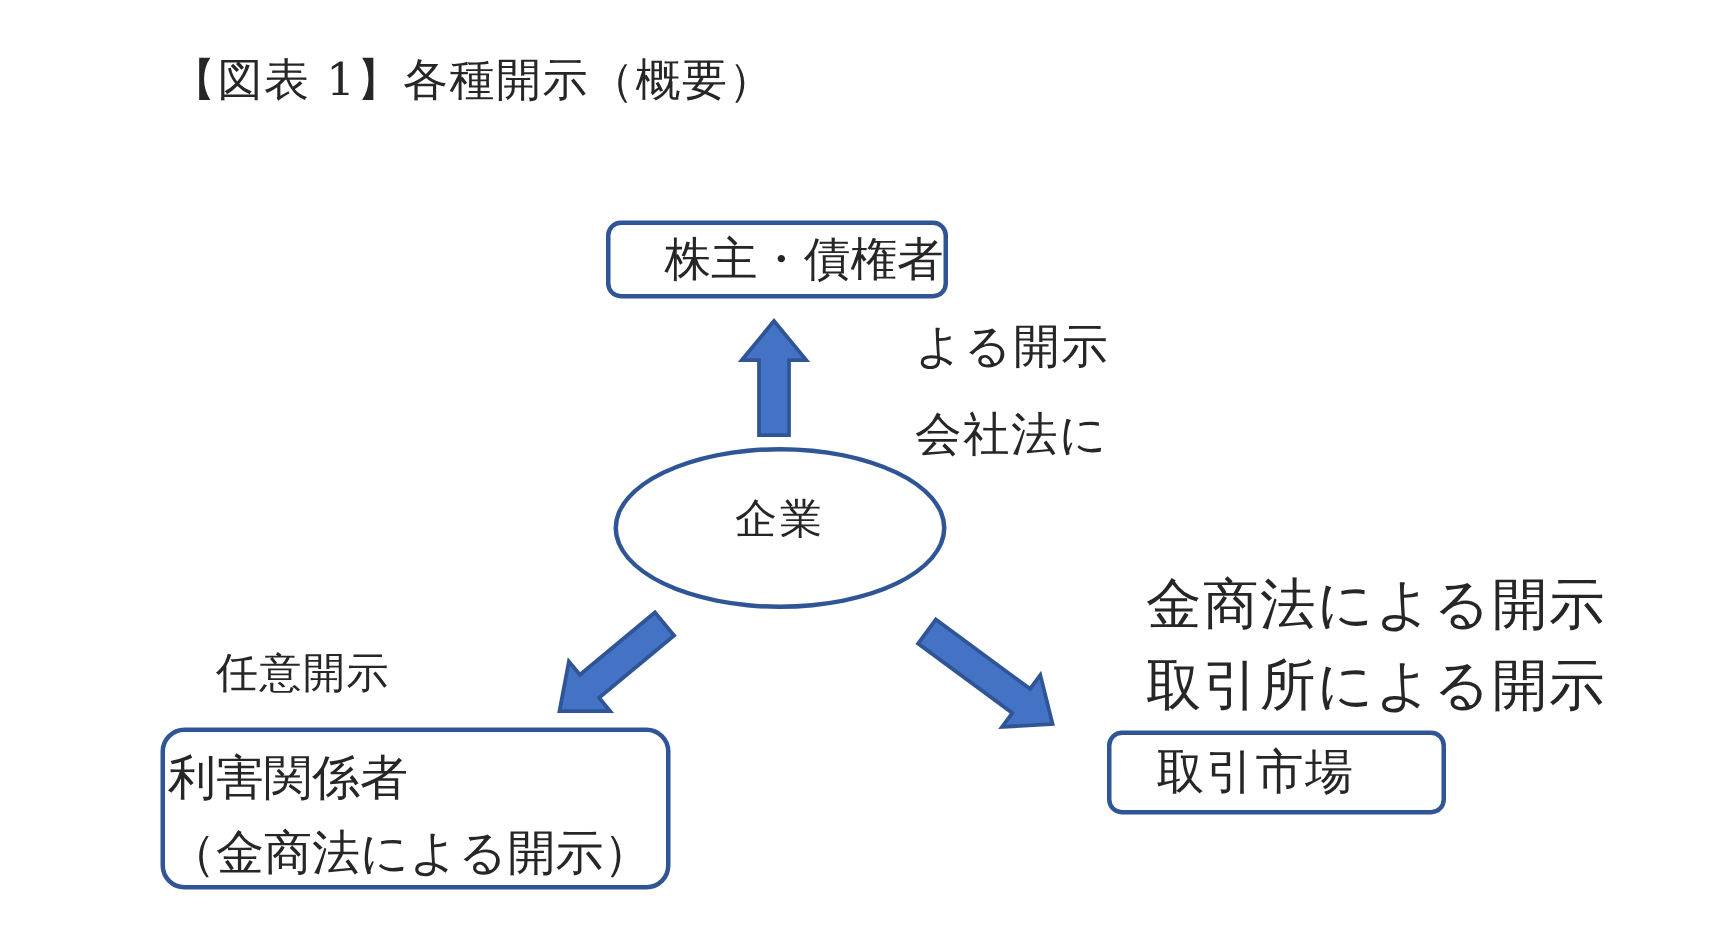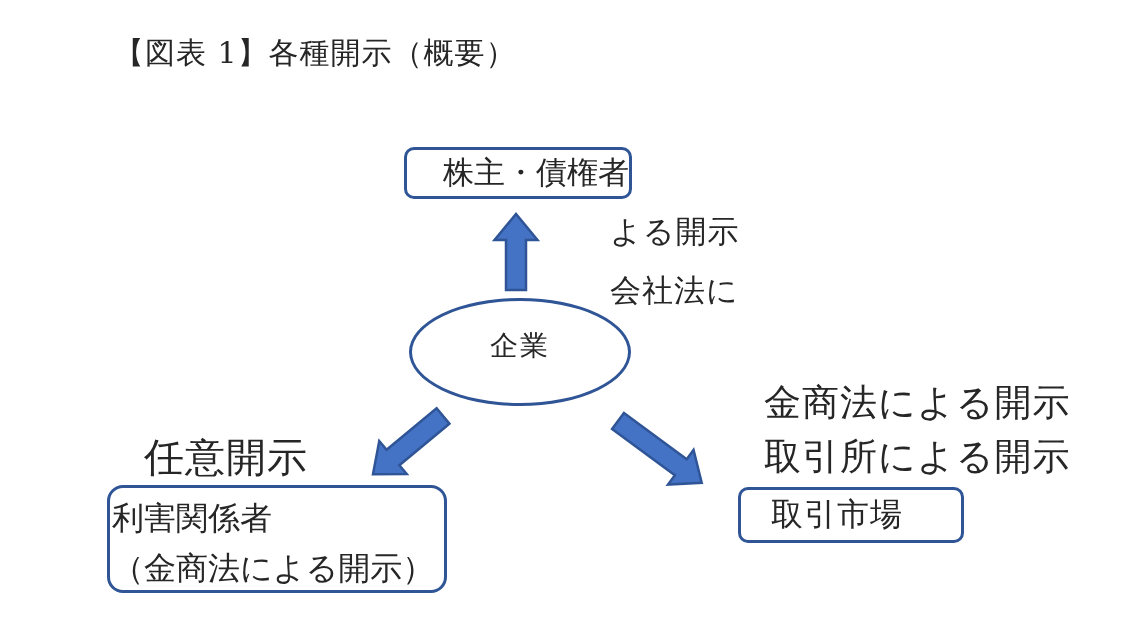--- a/index.html
+++ b/index.html
@@ -60,21 +60,21 @@
     padding-bottom:12px;
     letter-spacing:2px;
   }
   #ann-top{
     left:610px;top:202px;
     font-size:31px;line-height:59px;
     white-space:nowrap;letter-spacing:1px;
   }
   #ann-left{
     left:144px;top:430px;
-    font-size:40px;white-space:nowrap;letter-spacing:1px;
+    font-size:28px;white-space:nowrap;letter-spacing:1px;
   }
   #box-bottom-left{
     left:107px;top:485px;width:340px;height:108px;
     border:3px solid var(--border-blue);
     border-radius:16px;
     background:#ffffff;
     box-sizing:border-box;
     font-size:32px;line-height:50px;
     padding:5px 4px 2px 2px;
     white-space:nowrap;

